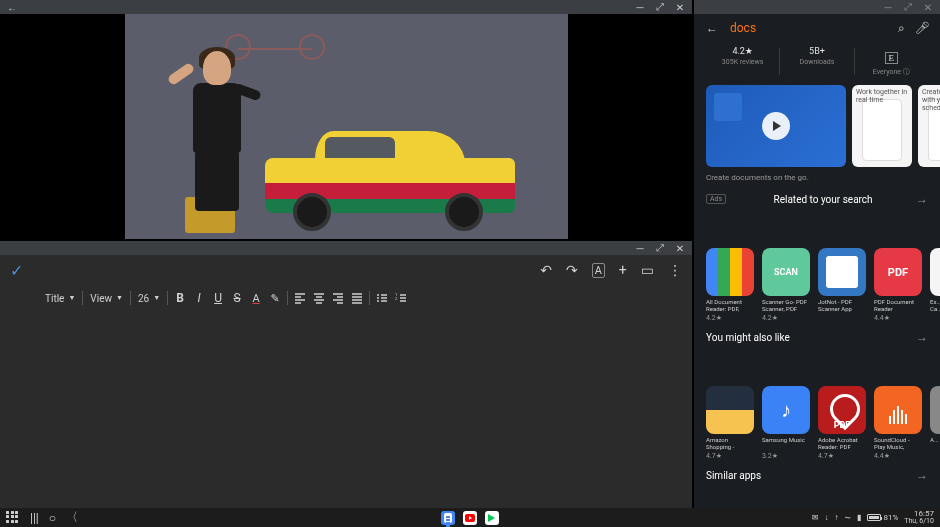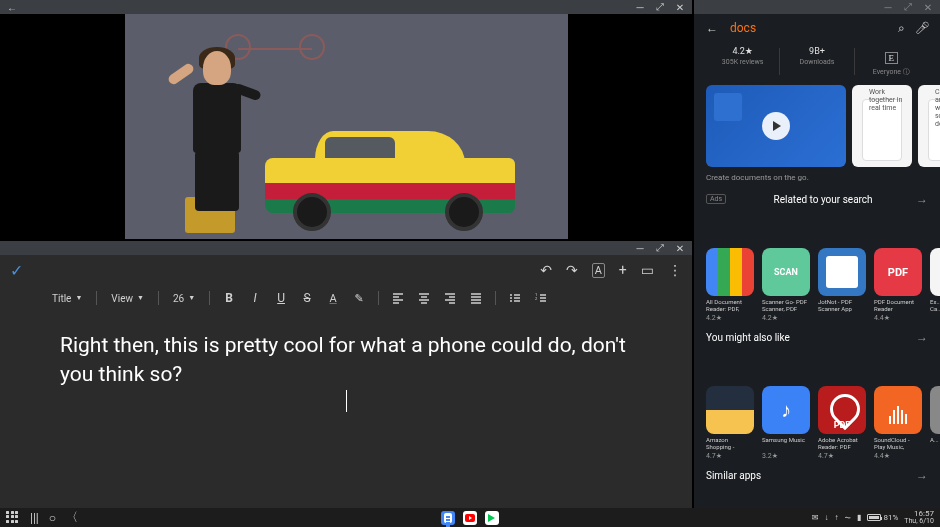--- a/index.html
+++ b/index.html
@@ -31,21 +31,21 @@
 .bike-wheel.bw1 { left: 0; }
 .bike-wheel.bw2 { right: 0; }
 .bike-frame { position: absolute; bottom: 10px; left: 13px; width: 74px; height: 2px; background: #8b5a5a; }
 .video-text { position: absolute; top: 58px; left: 0; right: 0; text-align: center; font-weight: 900; font-style: italic; font-size: 25px; line-height: 1.15; color: #fff; text-shadow: 0 0 3px #000, 1px 1px 2px #000; font-family: Arial, sans-serif; letter-spacing: 0.5px; }
 
 .docs-window { position: absolute; left: 0; top: 241px; width: 692px; height: 267px; background: #2b2b2b; }
 .docs-tb { position: absolute; top: 0; left: 0; right: 0; height: 14px; background: #3b3e42; display: flex; align-items: center; justify-content: flex-end; padding: 0 6px; gap: 8px; }
 .docs-header { position: absolute; top: 14px; left: 0; right: 0; height: 30px; background: #2b2b2b; display: flex; align-items: center; padding: 0 10px; }
 .check-icon { color: #4a90d9; font-size: 16px; margin-right: auto; }
 .header-right { display: flex; gap: 14px; align-items: center; color: #d0d0d0; font-size: 14px; }
-.docs-toolbar { position: absolute; top: 44px; left: 0; right: 0; height: 26px; background: #2b2b2b; display: flex; align-items: center; padding: 0 10px; gap: 8px; color: #d0d0d0; font-size: 10px; }
+.docs-toolbar { position: absolute; top: 44px; left: 0; right: 0; height: 26px; background: #2b2b2b; display: flex; align-items: center; padding: 0 10px; gap: 1px; color: #d0d0d0; font-size: 10px; }
 .tb-select { display: flex; align-items: center; gap: 4px; padding: 2px 4px; cursor: pointer; }
 .tb-sep { width: 1px; height: 14px; background: #555; margin: 0 2px; }
 .tb-btn { width: 18px; height: 18px; display: flex; align-items: center; justify-content: center; cursor: pointer; font-size: 11px; }
 .tb-btn.bold { font-weight: bold; font-size: 12px; }
 .tb-btn.italic { font-style: italic; font-size: 12px; }
 .tb-btn.underline { text-decoration: underline; font-size: 12px; }
 .tb-btn.strike { text-decoration: line-through; font-size: 12px; }
 .docs-body { position: absolute; top: 70px; left: 0; right: 0; bottom: 0; background: #2b2b2b; padding: 20px 60px; text-align: center; }
 .docs-text { font-size: 21px; color: #fff; line-height: 1.4; display: inline-block; text-align: left; }
 .cursor { display: inline-block; width: 1px; height: 22px; background: #fff; vertical-align: text-bottom; margin-left: 1px; }
@@ -69,21 +69,21 @@
 .stat-bottom { font-size: 7px; color: #888; margin-top: 2px; }
 .stat-sep { width: 1px; background: #3a3a3a; margin: 2px 0; }
 .screenshots { display: flex; gap: 6px; padding: 0 12px; height: 82px; overflow: hidden; }
 .ss { border-radius: 6px; flex-shrink: 0; }
 .ss-video { width: 140px; background: linear-gradient(135deg, #1e5bb8 0%, #2b6fd4 100%); display: flex; align-items: center; justify-content: center; position: relative; }
 .ss-video::before { content: ""; position: absolute; top: 8px; left: 8px; width: 28px; height: 28px; background: #2d70d0; border-radius: 3px; }
 .play-btn { width: 28px; height: 28px; background: rgba(255,255,255,0.9); border-radius: 50%; display: flex; align-items: center; justify-content: center; }
 .play-tri { width: 0; height: 0; border-left: 8px solid #333; border-top: 5px solid transparent; border-bottom: 5px solid transparent; margin-left: 2px; }
 .ss-phone { width: 60px; background: #f5f5f5; position: relative; }
 .ss-phone::before { content: ""; position: absolute; top: 14px; left: 10px; right: 10px; bottom: 6px; background: #fff; border: 1px solid #ddd; border-radius: 4px; }
-.ss-caption { font-size: 7px; color: #555; position: absolute; top: 3px; left: 17px; right: 4px; }
+.ss-caption { font-size: 7px; color: #555; position: absolute; top: 3px; left: 4px; right: 4px; }
 .ss-desc { font-size: 8px; color: #999; padding: 6px 12px 2px; }
 .section-head { display: flex; align-items: center; justify-content: space-between; padding: 8px 12px 6px; }
 .section-title { font-size: 10px; color: #fff; }
 .section-badge { font-size: 7px; color: #888; border: 1px solid #555; border-radius: 2px; padding: 0 3px; margin-right: auto; margin-left: 0; }
 .arrow-right { color: #999; font-size: 12px; }
 .app-row { display: flex; gap: 8px; padding: 0 12px; overflow: hidden; }
 .app-card { width: 48px; flex-shrink: 0; margin-top: 36px; }
 .app-card-icon { width: 48px; height: 48px; border-radius: 8px; display: flex; align-items: center; justify-content: center; position: relative; overflow: hidden; }
 .app-card-name { font-size: 6px; color: #ccc; margin-top: 3px; line-height: 1.15; height: 14px; overflow: hidden; }
 .app-card-rating { font-size: 7px; color: #999; margin-top: 1px; }
@@ -241,23 +241,20 @@
           </svg>
         </div>
       <div class="tb-btn">
           <svg class="align-icon" viewBox="0 0 12 12">
             <text x="0" y="4" font-size="4" fill="#d0d0d0">1</text>
             <text x="0" y="8" font-size="4" fill="#d0d0d0">2</text>
             <path d="M5 3h6M5 6h6M5 9h6" stroke="#d0d0d0" stroke-width="1.5"></path>
           </svg>
         </div>
     </div>
-    <div class="docs-body">
-      <span class="docs-text">Right then, this is pretty cool for what a phone could do, don't you think so?</span><span class="cursor"></span>
-    </div>
   </div>
 </div>
 
 <div class="store-pane">
   <div class="store-tb">
     <div class="tb-icon" style="opacity:.5">─</div>
     <div class="tb-icon" style="opacity:.5">⤢</div>
     <div class="tb-icon" style="opacity:.5">✕</div>
   </div>
   <div class="store-search">
@@ -268,21 +265,21 @@
       <span>🎤︎</span>
     </div>
   </div>
   <div class="stats-row">
     <div class="stat">
       <div class="stat-top">4.2★</div>
       <div class="stat-bottom">305K reviews</div>
     </div>
     <div class="stat-sep"></div>
     <div class="stat">
-      <div class="stat-top">9B+</div>
+      <div class="stat-top">5B+</div>
       <div class="stat-bottom">Downloads</div>
     </div>
     <div class="stat-sep"></div>
     <div class="stat">
       <div class="stat-top" style="font-family:serif;border:1px solid #888;display:inline-block;padding:0 3px">E</div>
       <div class="stat-bottom">Everyone ⓘ</div>
     </div>
   </div>
   <div class="screenshots">
     <div class="ss ss-video">

